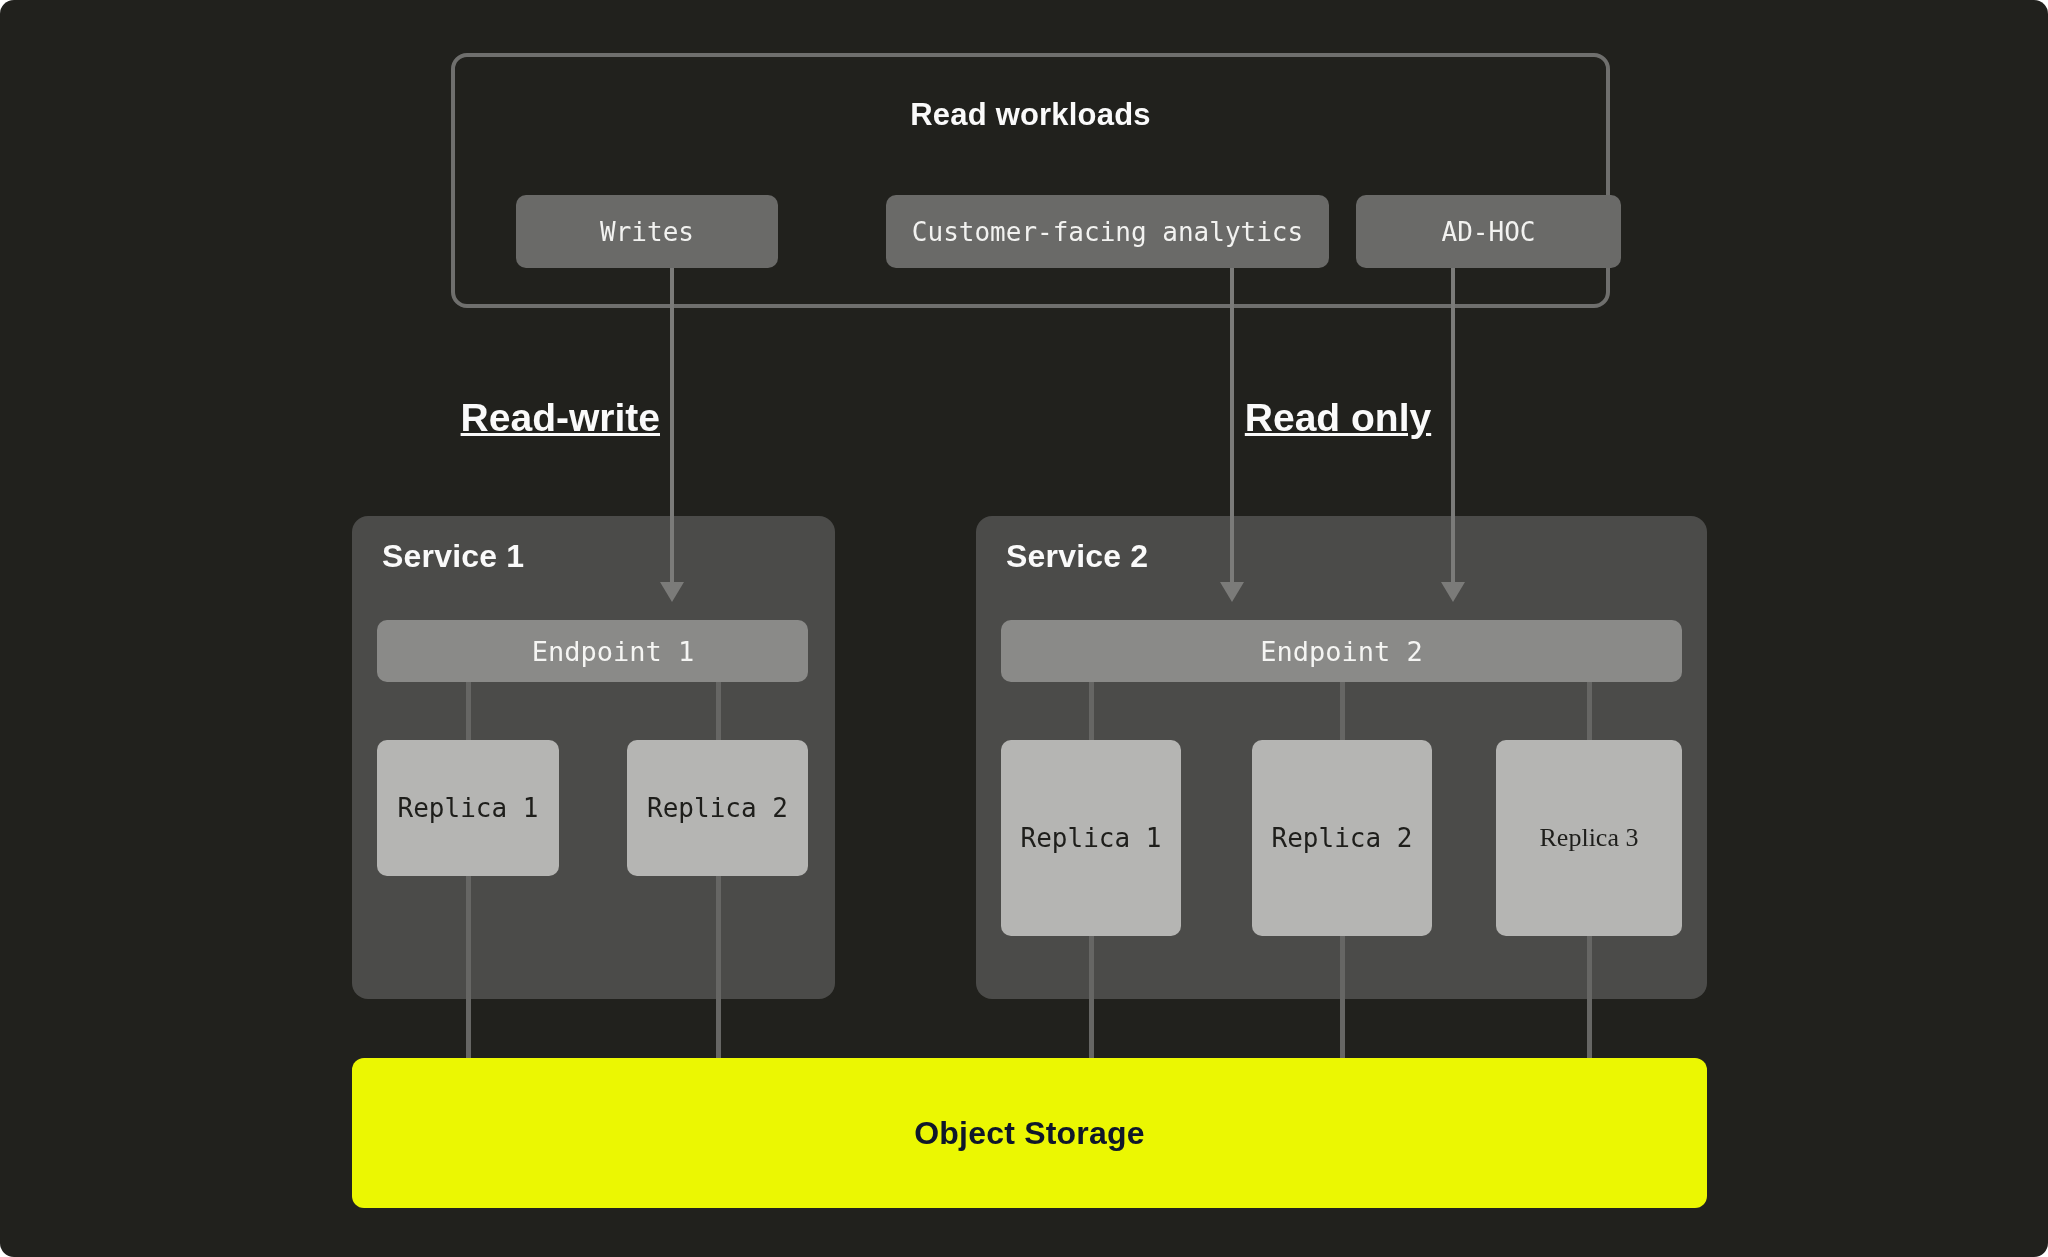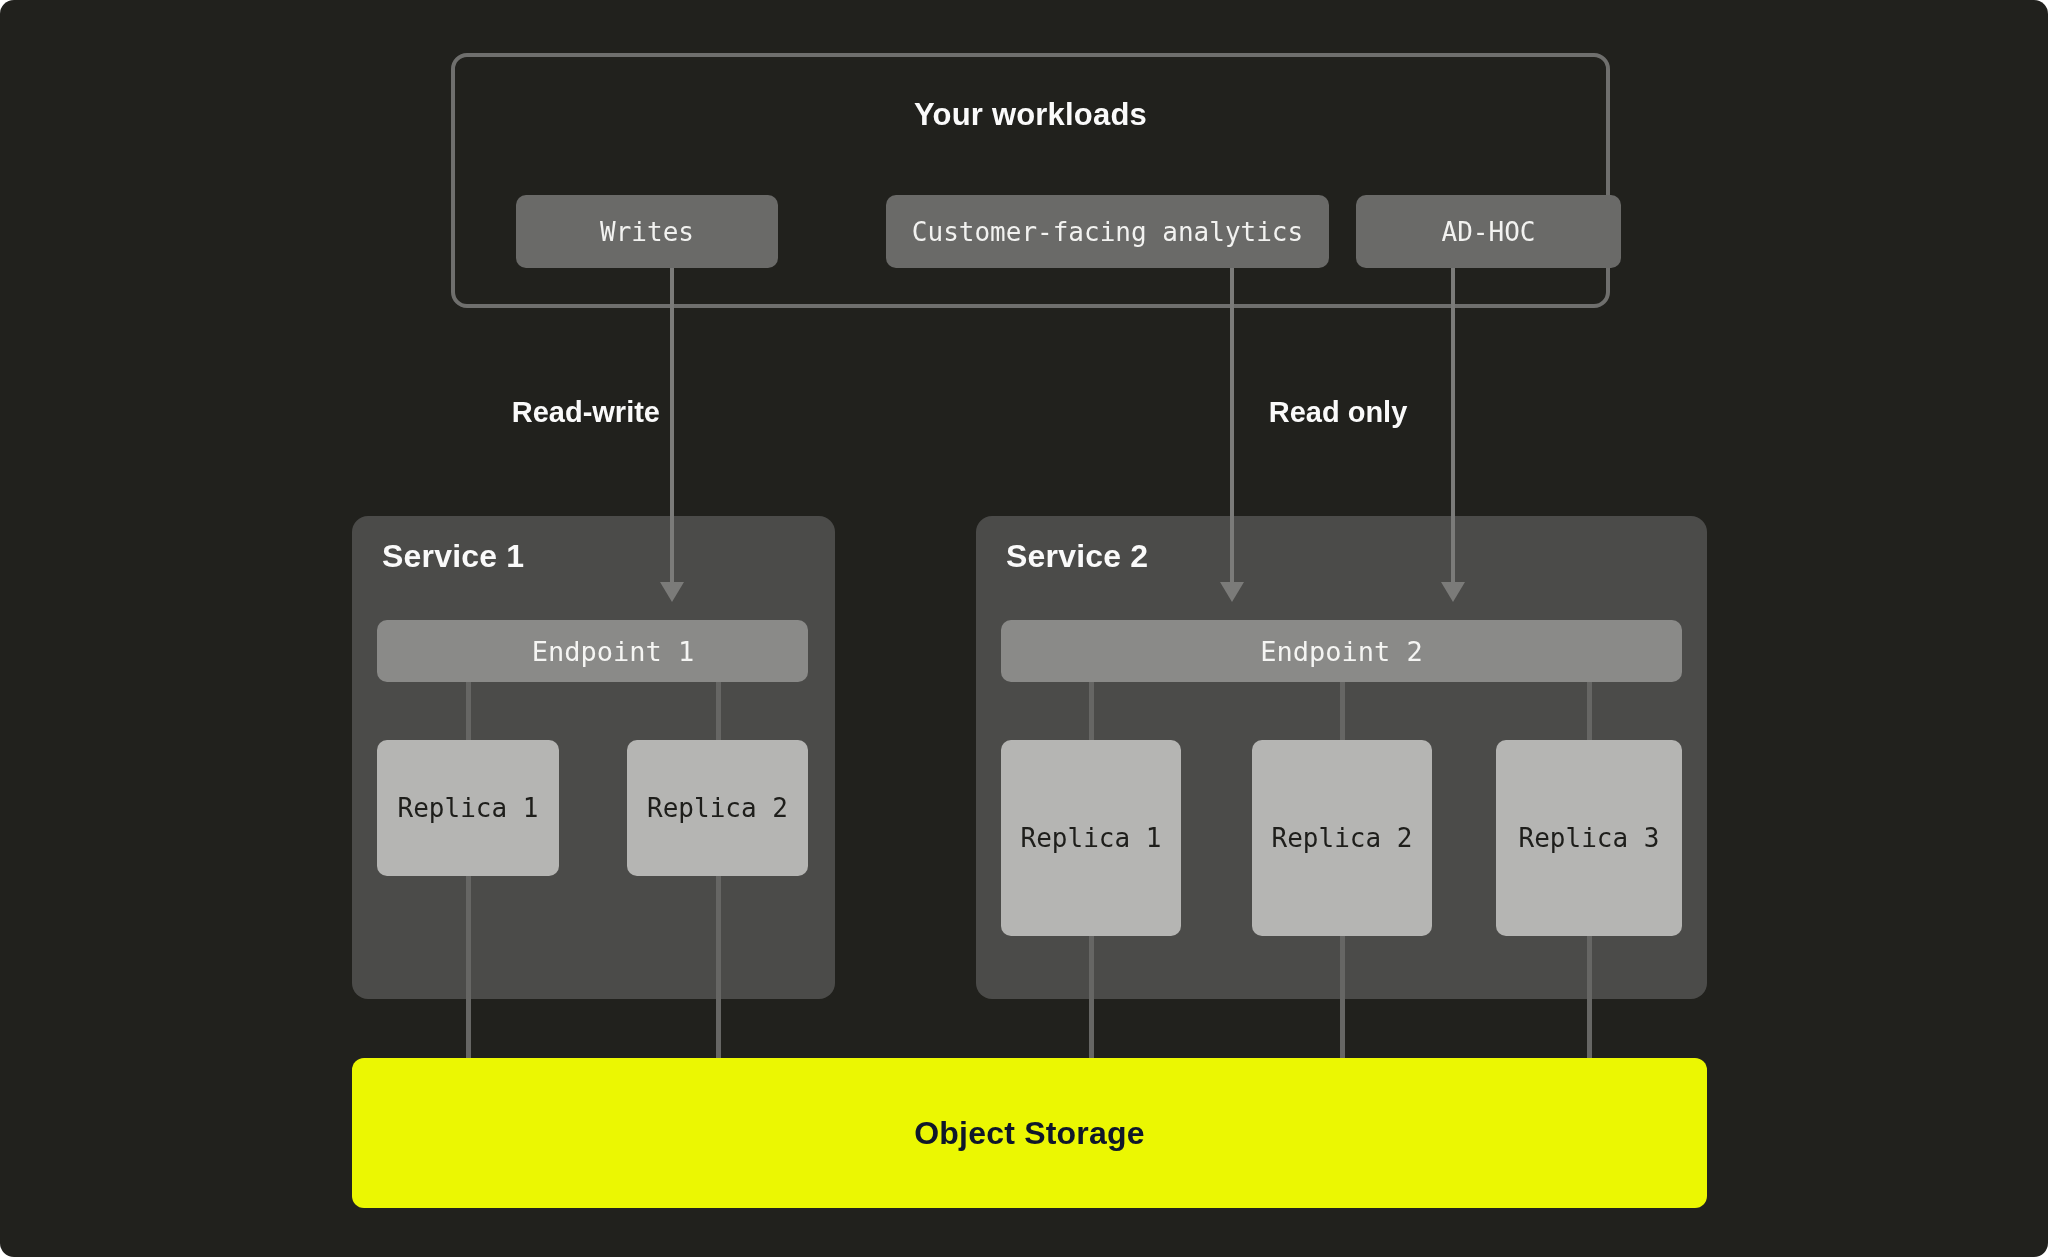--- a/index.html
+++ b/index.html
@@ -13,21 +13,21 @@
 
   
   .workloads-box{position:absolute;left:451px;top:53px;width:1159px;height:255px;border:4px solid var(--border);border-radius:16px;}
   .workloads-title{position:absolute;left:451px;top:97px;width:1159px;text-align:center;color:var(--text-light);font-size:31px;font-weight:bold;letter-spacing:.2px;}
   .chip{position:absolute;height:73px;background:var(--chip);border-radius:10px;display:flex;align-items:center;justify-content:center;color:#F2F2F0;font-family:"DejaVu Sans Mono","Liberation Mono",monospace;font-size:26px;margin-left:36px;}
   .chip-writes{left:480px;top:195px;width:262px;}
   .chip-cfa{left:850px;top:195px;width:443px;}
   .chip-adhoc{left:1320px;top:195px;width:265px;}
 
   
-  .edge-label{position:absolute;color:var(--text-light);font-size:29px;font-weight:bold;}
+  .edge-label{position:absolute;color:var(--text-light);font-size:39px;font-weight:bold;text-decoration:underline;}
   .label-rw{left:410px;top:396px;width:250px;text-align:right;}
   .label-ro{left:1238px;top:396px;width:200px;text-align:center;}
 
   
   .vline{position:absolute;width:4px;background:var(--line);z-index:1;}
   .arrow-a{left:670px;top:268px;height:316px;}
   .arrow-b{left:1230px;top:268px;height:316px;}
   .arrow-c{left:1451px;top:268px;height:316px;}
   .arrowhead{position:absolute;width:0;height:0;border-left:12px solid transparent;border-right:12px solid transparent;border-top:20px solid var(--line);z-index:1;}
   .ah-a{left:660px;top:582px;}
@@ -51,32 +51,32 @@
   .ep-2{left:1001px;width:681px;}
 
   
   .replica{position:absolute;top:740px;background:var(--replica);border-radius:10px;display:flex;align-items:center;justify-content:center;color:var(--text-dark);font-family:"DejaVu Sans Mono","Liberation Mono",monospace;font-size:26px;z-index:2;}
   .r-s1{height:136px;}
   .r-s2{height:196px;}
   .r11{left:377px;width:182px;}
   .r12{left:627px;width:181px;}
   .r21{left:1001px;width:180px;}
   .r22{left:1252px;width:180px;}
-  .r23{left:1496px;width:186px;}
+  .r23{left:1496px;width:186px;font-family:Liberation Serif, serif;}
 
   
   .storage{position:absolute;left:352px;top:1058px;width:1355px;height:150px;background:var(--accent);border-radius:12px;display:flex;align-items:center;justify-content:center;color:#0f172a;font-size:32px;font-weight:bold;z-index:2;letter-spacing:.2px;}
 </style>
 </head>
 <body>
 
 <div class="canvas">
 
   <div class="workloads-box"></div>
-  <div class="workloads-title">Your workloads</div>
+  <div class="workloads-title">Read workloads</div>
   <div class="chip chip-writes">Writes</div>
   <div class="chip chip-adhoc">AD-HOC</div>
   <div class="chip chip-cfa">Customer-facing analytics</div>
 
   <div class="edge-label label-rw">Read-write</div>
   <div class="edge-label label-ro">Read only</div>
 
   <div class="vline arrow-a"></div>
   <div class="vline arrow-b"></div>
   <div class="vline arrow-c"></div>

